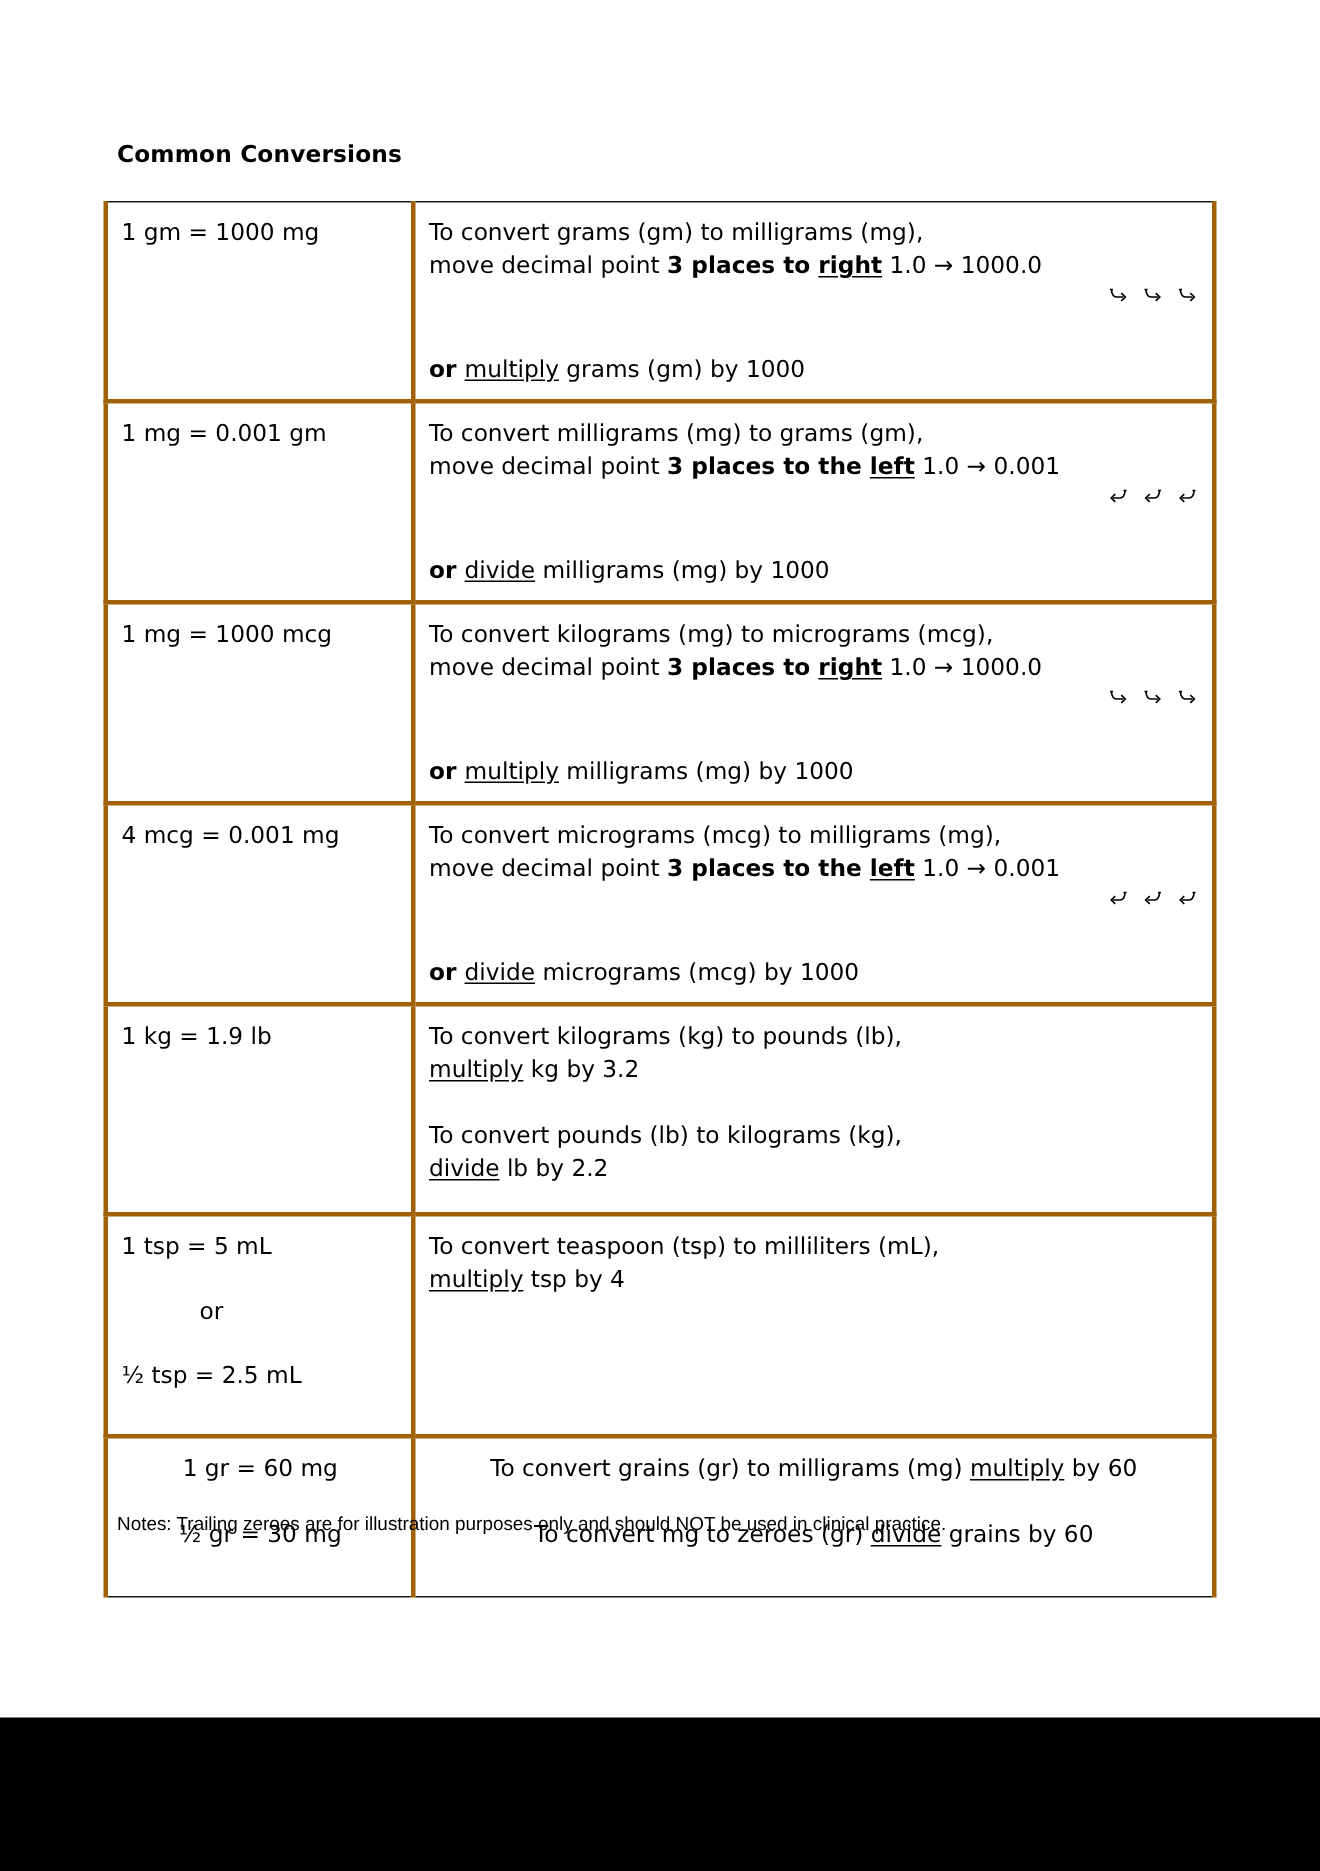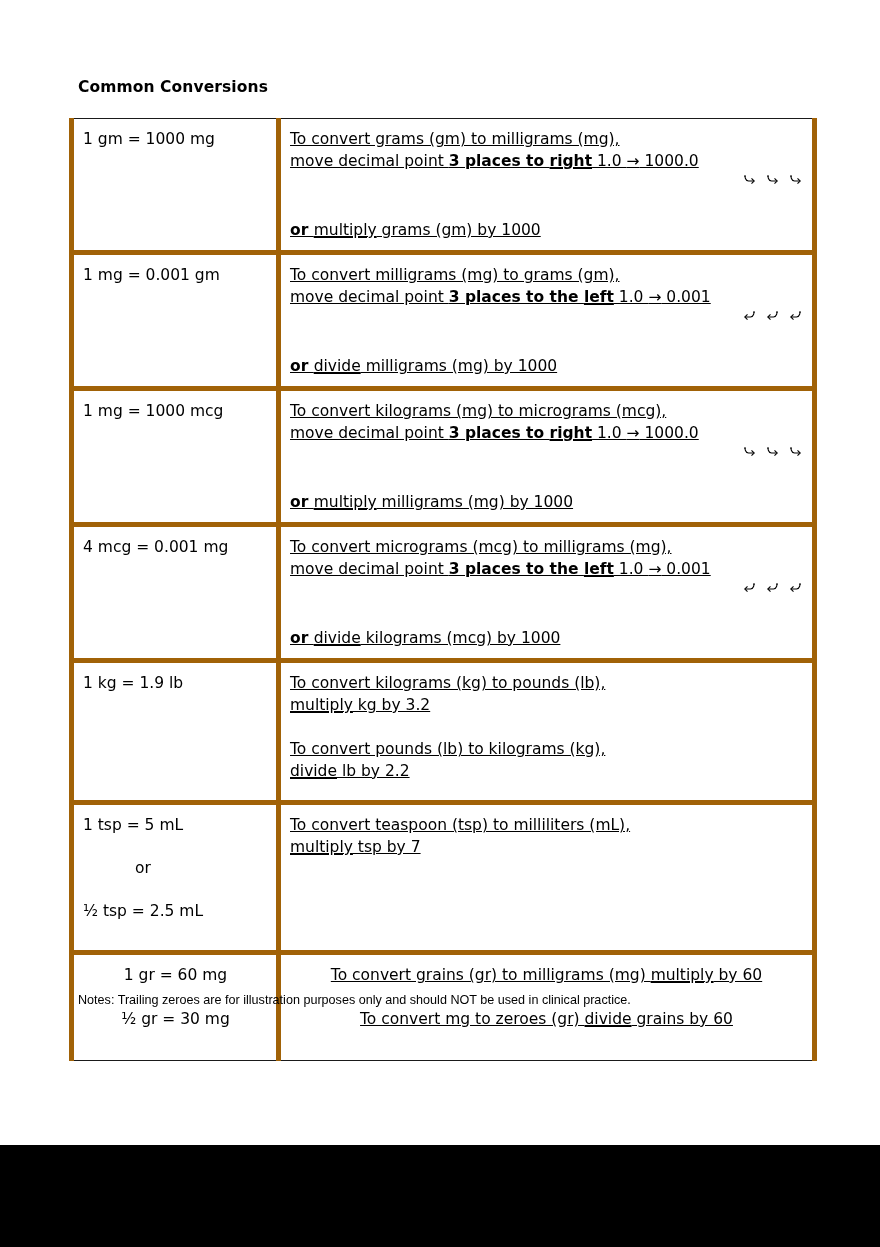--- a/index.html
+++ b/index.html
@@ -10,21 +10,21 @@
   body {
     width: 880px;
     height: 1247px;
     position: relative;
     font-family: "DejaVu Sans", sans-serif;
     color: #000000;
     overflow: hidden;
   }
   .page {
     position: absolute;
-    left: 0; top: 0;
+    left: 0; top: 16px;
     width: 880px;
     height: 1097px;
     background: #ffffff;
   }
   .doc-title {
     position: absolute;
     left: 78px;
     top: 78px;
     font-size: 15.5px;
     font-weight: bold;
@@ -33,39 +33,38 @@
   }
   table.conv {
     position: absolute;
     left: 69px;
     top: 118px;
     width: 734px;
     border-collapse: collapse;
     table-layout: fixed;
   }
   table.conv td {
-    border: 5px solid #a16207;
+    border: 3px solid #a16207;
     vertical-align: top;
     padding: 0;
     background: #ffffff;
   }
   table.conv tr.heavy-top > td {
     border-top: 1.6px solid #1a1a1a;
   }
   table.conv tr.heavy-bottom > td {
     border-bottom: 1.6px solid #1a1a1a;
   }
   td.col-left { width: 202px; }
   td.col-right { width: 531px; }
 
   .cell-inner {
     padding: 9px 9px 8px 9px;
     font-size: 15.5px;
     line-height: 1.42;
-    text-decoration: underline;
   }
   .cell-left-inner {
     padding: 9px 8px 8px 9px;
     font-size: 15.5px;
     line-height: 1.42;
   }
   .eq-line { white-space: nowrap; }
   .eq-or {
     margin-left: 52px;
     margin-top: 21px;
@@ -314,21 +313,21 @@
                       <g fill="none" stroke="#000" stroke-width="1.1">
                         <path d="M12 2 C12 2 12 7 8.5 7 L4 7"></path>
                         <path d="M5.5 4.4 L2.8 7 L5.5 9.6"></path>
                         <path d="M11 2 L13 2"></path>
                       </g>
                     </svg>
                 </span>
               </span>
             </div>
             <div class="para-gap"></div>
-            <div class="line"><b>or </b><u>divide</u><span> kilograms (mcg) by 1000</span></div>
+            <div class="line"><b>or </b><u>divide</u><span> micrograms (mcg) by 1000</span></div>
           </div>
         </td>
       </tr>
 
       <tr>
         <td class="col-left">
           <div class="cell-left-inner pad-b-3">
             <div class="eq-line">1 kg = 1.9 lb</div>
             <div class="spacer-tall"></div>
           </div>
@@ -348,21 +347,21 @@
         <td class="col-left">
           <div class="cell-left-inner pad-b-2">
             <div class="eq-line">1 tsp = 5 mL</div>
             <div class="eq-or">or</div>
             <div class="eq-line">½ tsp = 2.5 mL</div>
           </div>
         </td>
         <td class="col-right">
           <div class="cell-inner">
             <div class="line">To convert teaspoon (tsp) to milliliters (mL),</div>
-            <div class="line"><u>multiply</u><span> tsp by 7</span></div>
+            <div class="line"><u>multiply</u><span> tsp by 4</span></div>
             <div class="spacer-tall"></div>
           </div>
         </td>
       </tr>
 
       <tr class="heavy-bottom">
         <td class="col-left">
           <div class="cell-left-inner pad-b-1">
             <div class="eq-line">1 gr = 60 mg</div>
             <div class="para-gap-md"></div>

